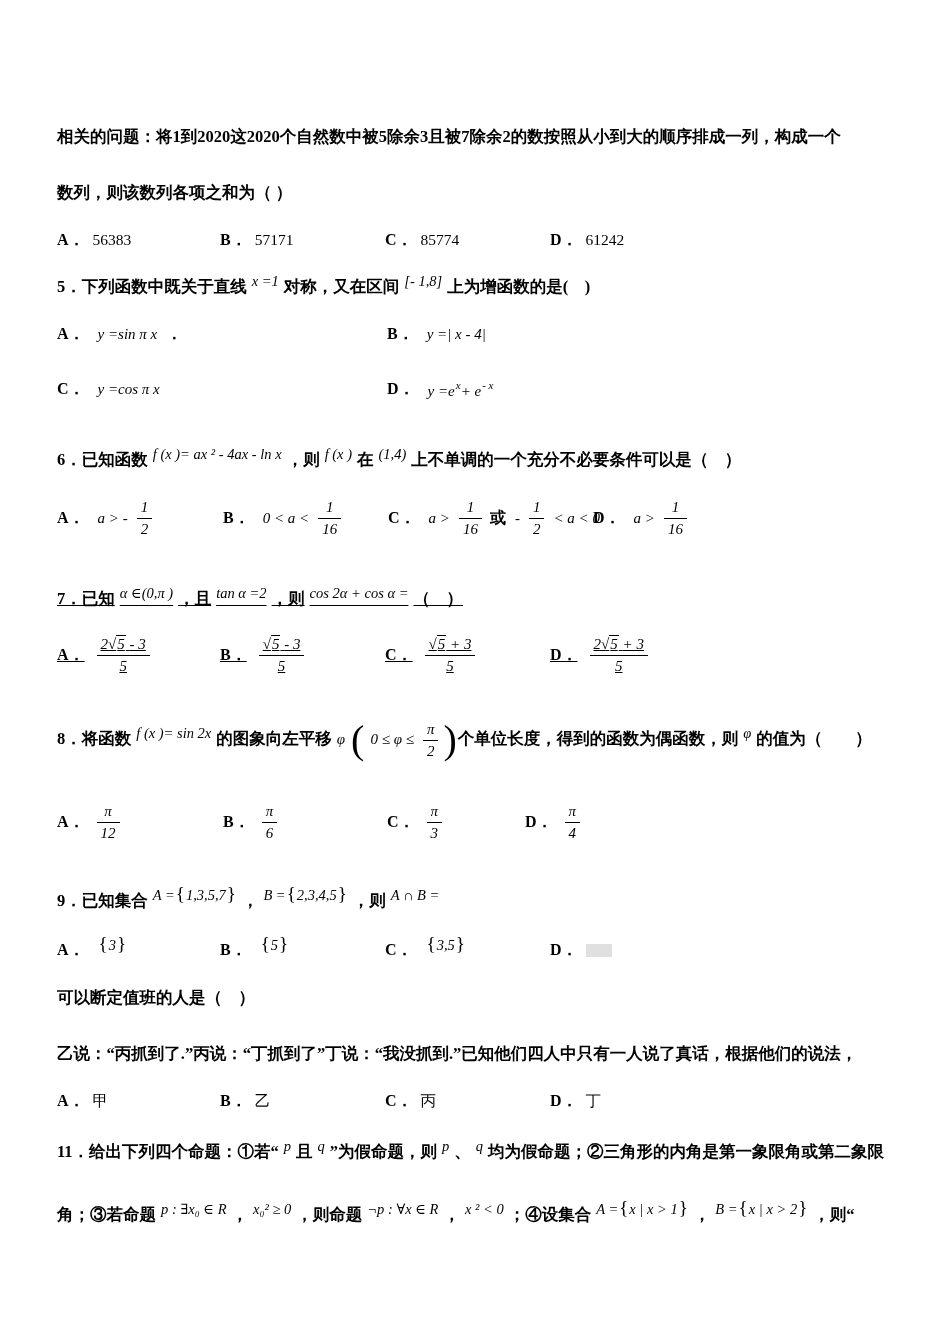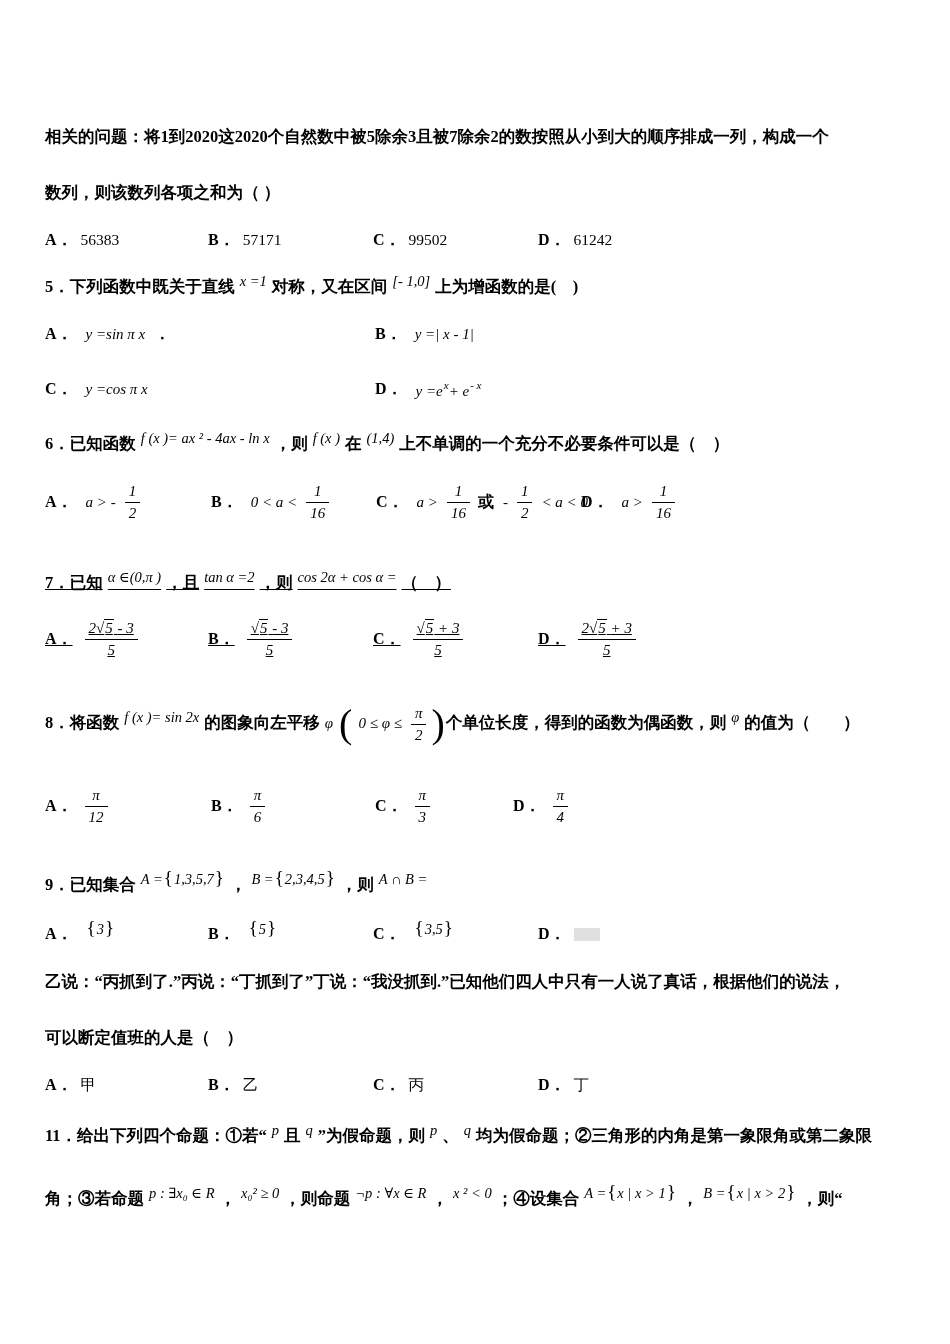--- a/index.html
+++ b/index.html
@@ -1,18 +1,18 @@
 <!DOCTYPE html>
 <html><head>
 <meta charset="utf-8">
 <style>
   html,body{margin:0;padding:0;}
   body{width:950px;height:1344px;background:#ffffff;overflow:hidden;color:#000;
        font-family:"Liberation Serif","DejaVu Serif",serif;}
-  .page{padding:100px 40px 0 45px;}
+  .page{padding:100px 40px 0 57px;}
   .tline{font-size:16.5px;font-weight:bold;line-height:40px;}
   .m{font-style:italic;font-weight:normal;font-size:15px;margin:0 5px;white-space:nowrap;}
   .up{position:relative;top:-6px;font-size:14.5px;}
   .sup{font-style:italic;font-size:11px;vertical-align:7px;margin-left:1px;}
   .olab{font-weight:bold;font-size:16px;margin-right:8px;flex:none;}
   .zh{font-weight:bold;font-size:16px;margin:0 4px;flex:none;}
   .oval{font-weight:normal;font-size:15.5px;}
   .opt{display:flex;align-items:center;}
   .orow{display:grid;align-items:center;}
   .g4{grid-template-columns:163px 165px 165px 1fr;}
@@ -24,21 +24,21 @@
         line-height:19px;margin:0 4px;flex:none;}
   .fn{display:block;padding:0 4px 1px;border-bottom:1px solid #000;white-space:nowrap;}
   .fd{display:block;padding:1px 4px 0;}
   .rt{font-style:normal;}
   .radi{border-top:1px solid #000;padding:0 1px;}
   .bigp{font-style:normal;font-weight:normal;font-size:40px;vertical-align:middle;line-height:1;margin:0 1px;}
   .brace{font-style:normal;font-size:19px;margin:0 1px;}
   .phbox{display:inline-block;width:26px;height:13px;background:#cccccc;opacity:.6;}
   .tall{line-height:54px;}
   .sec5{margin-top:14px;}
-  .sec6{margin-top:24px;}
+  .sec6{margin-top:40px;}
   .sec7{margin-top:40px;text-decoration:underline;}
   .sec8{margin-top:36px;}
   .sec9{margin-top:37px;}
   .sec10{margin-top:14px;}
   .sec11{margin-top:20px;}
   .q4opts{margin-top:2px;}
   .q5row1{margin-top:14px;}
   .q5row2{margin-top:34px;}
   .q6opts{margin-top:18px;}
   .q7opts{margin-top:16px;}
@@ -59,42 +59,42 @@
       <span class="opt">
           <span class="olab">A．</span>
           <span class="oval">56383</span>
         </span>
       <span class="opt">
           <span class="olab">B．</span>
           <span class="oval">57171</span>
         </span>
       <span class="opt">
           <span class="olab">C．</span>
-          <span class="oval">99502</span>
+          <span class="oval">85774</span>
         </span>
       <span class="opt">
           <span class="olab">D．</span>
           <span class="oval">61242</span>
         </span>
     </div>
   </section>
 
   <section class="sec sec5">
     <p class="tline">
-      <span>5．下列函数中既关于直线</span><span class="m up">x =1</span><span>对称，又在区间</span><span class="m up">[- 1,0]</span><span>上为增函数的是(　)</span>
+      <span>5．下列函数中既关于直线</span><span class="m up">x =1</span><span>对称，又在区间</span><span class="m up">[- 1,8]</span><span>上为增函数的是(　)</span>
     </p>
     <div class="orow g2 q5row1">
       <span class="opt">
           <span class="olab">A．</span>
           <span class="m">y =sin π x</span>
           <span class="zh">．</span>
         </span>
       <span class="opt">
           <span class="olab">B．</span>
-          <span class="m">y =| x - 1|</span>
+          <span class="m">y =| x - 4|</span>
         </span>
     </div>
     <div class="orow g2 q5row2">
       <span class="opt">
           <span class="olab">C．</span>
           <span class="m">y =cos π x</span>
         </span>
       <span class="opt">
           <span class="olab">D．</span>
           <span class="m"><span>y =e</span><span class="sup">x</span><span>+ e</span><span class="sup">- x</span></span>
@@ -242,22 +242,22 @@
           <span class="m up"><span class="brace">{</span><span>3,5</span><span class="brace">}</span></span>
         </span>
       <span class="opt">
           <span class="olab">D．</span>
           <span class="phbox"></span>
         </span>
     </div>
   </section>
 
   <section class="sec sec10">
+    <p class="tline">可以断定值班的人是（　）</p>
     <p class="tline">乙说：“丙抓到了.”丙说：“丁抓到了”丁说：“我没抓到.”已知他们四人中只有一人说了真话，根据他们的说法，</p>
-    <p class="tline">可以断定值班的人是（　）</p>
     <div class="orow g4 q10opts">
       <span class="opt">
           <span class="olab">A．</span>
           <span class="oval">甲</span>
         </span>
       <span class="opt">
           <span class="olab">B．</span>
           <span class="oval">乙</span>
         </span>
       <span class="opt">

